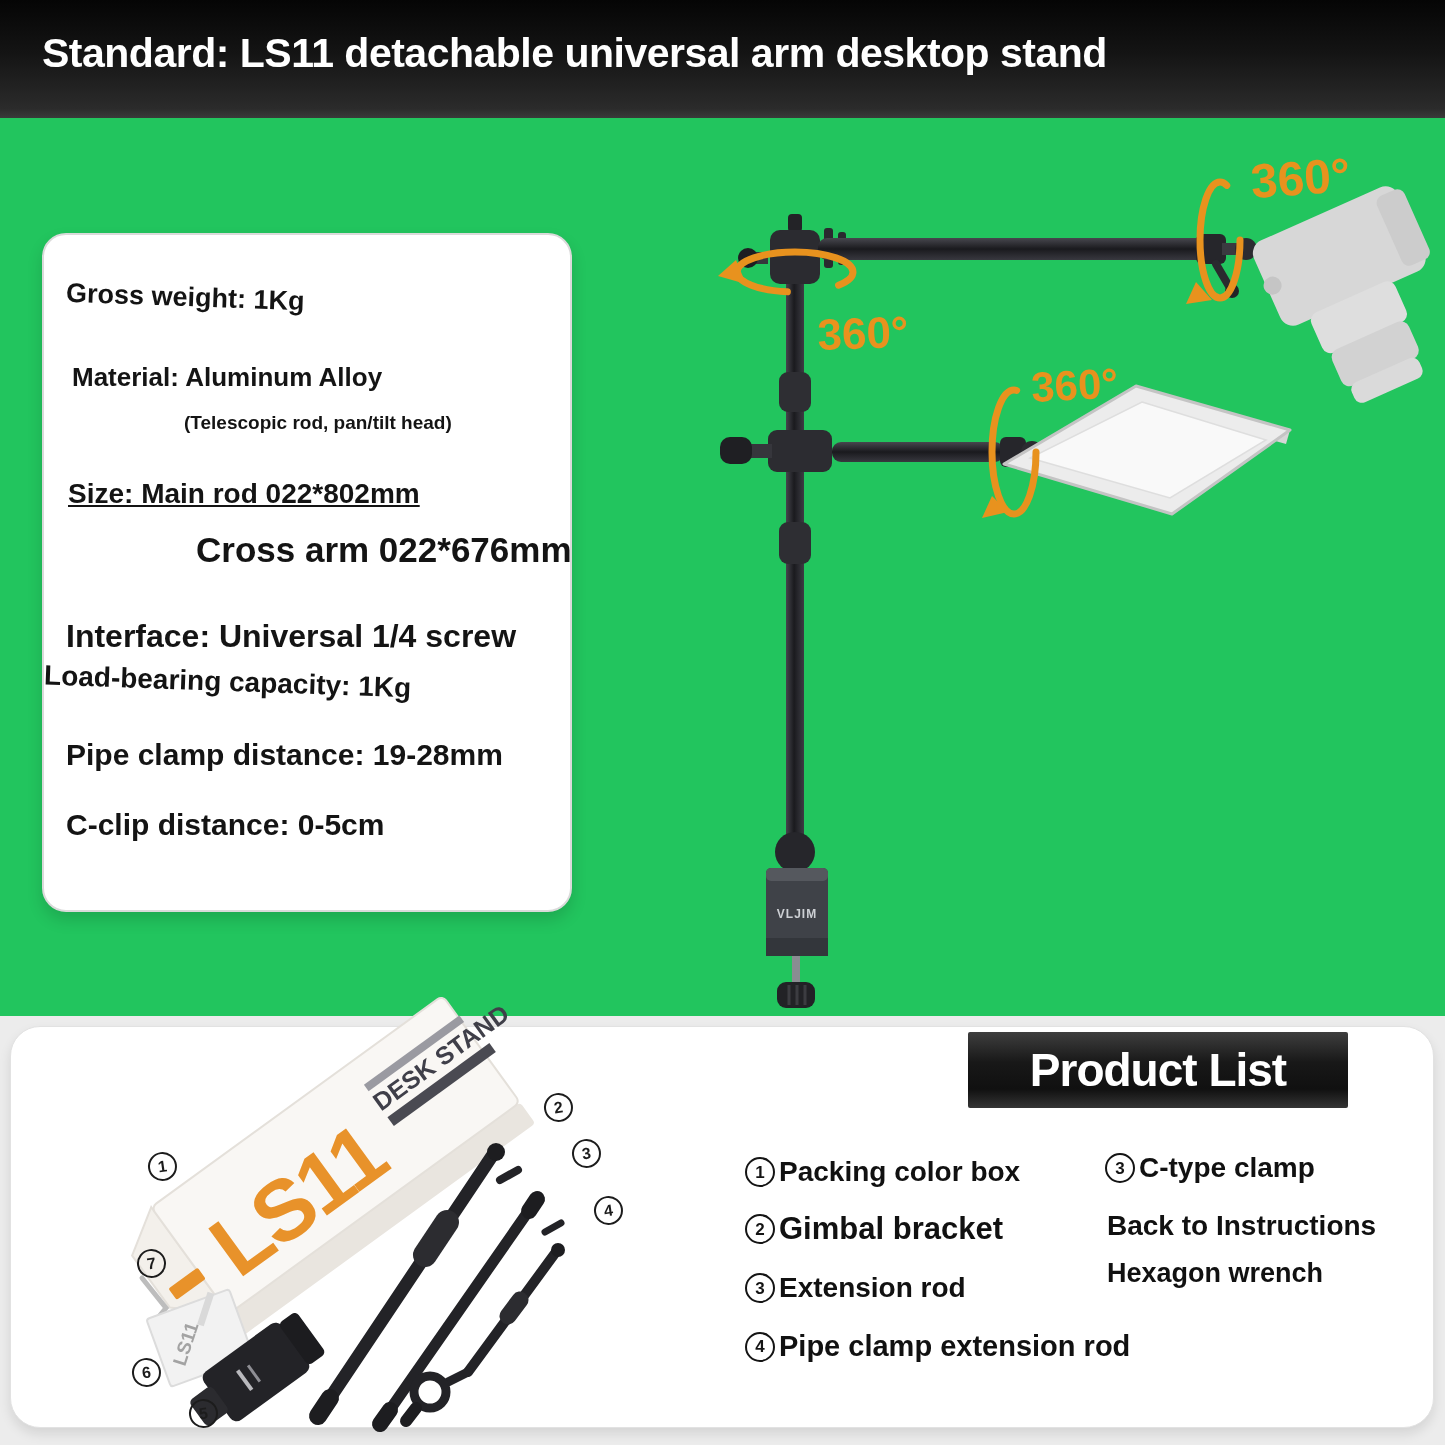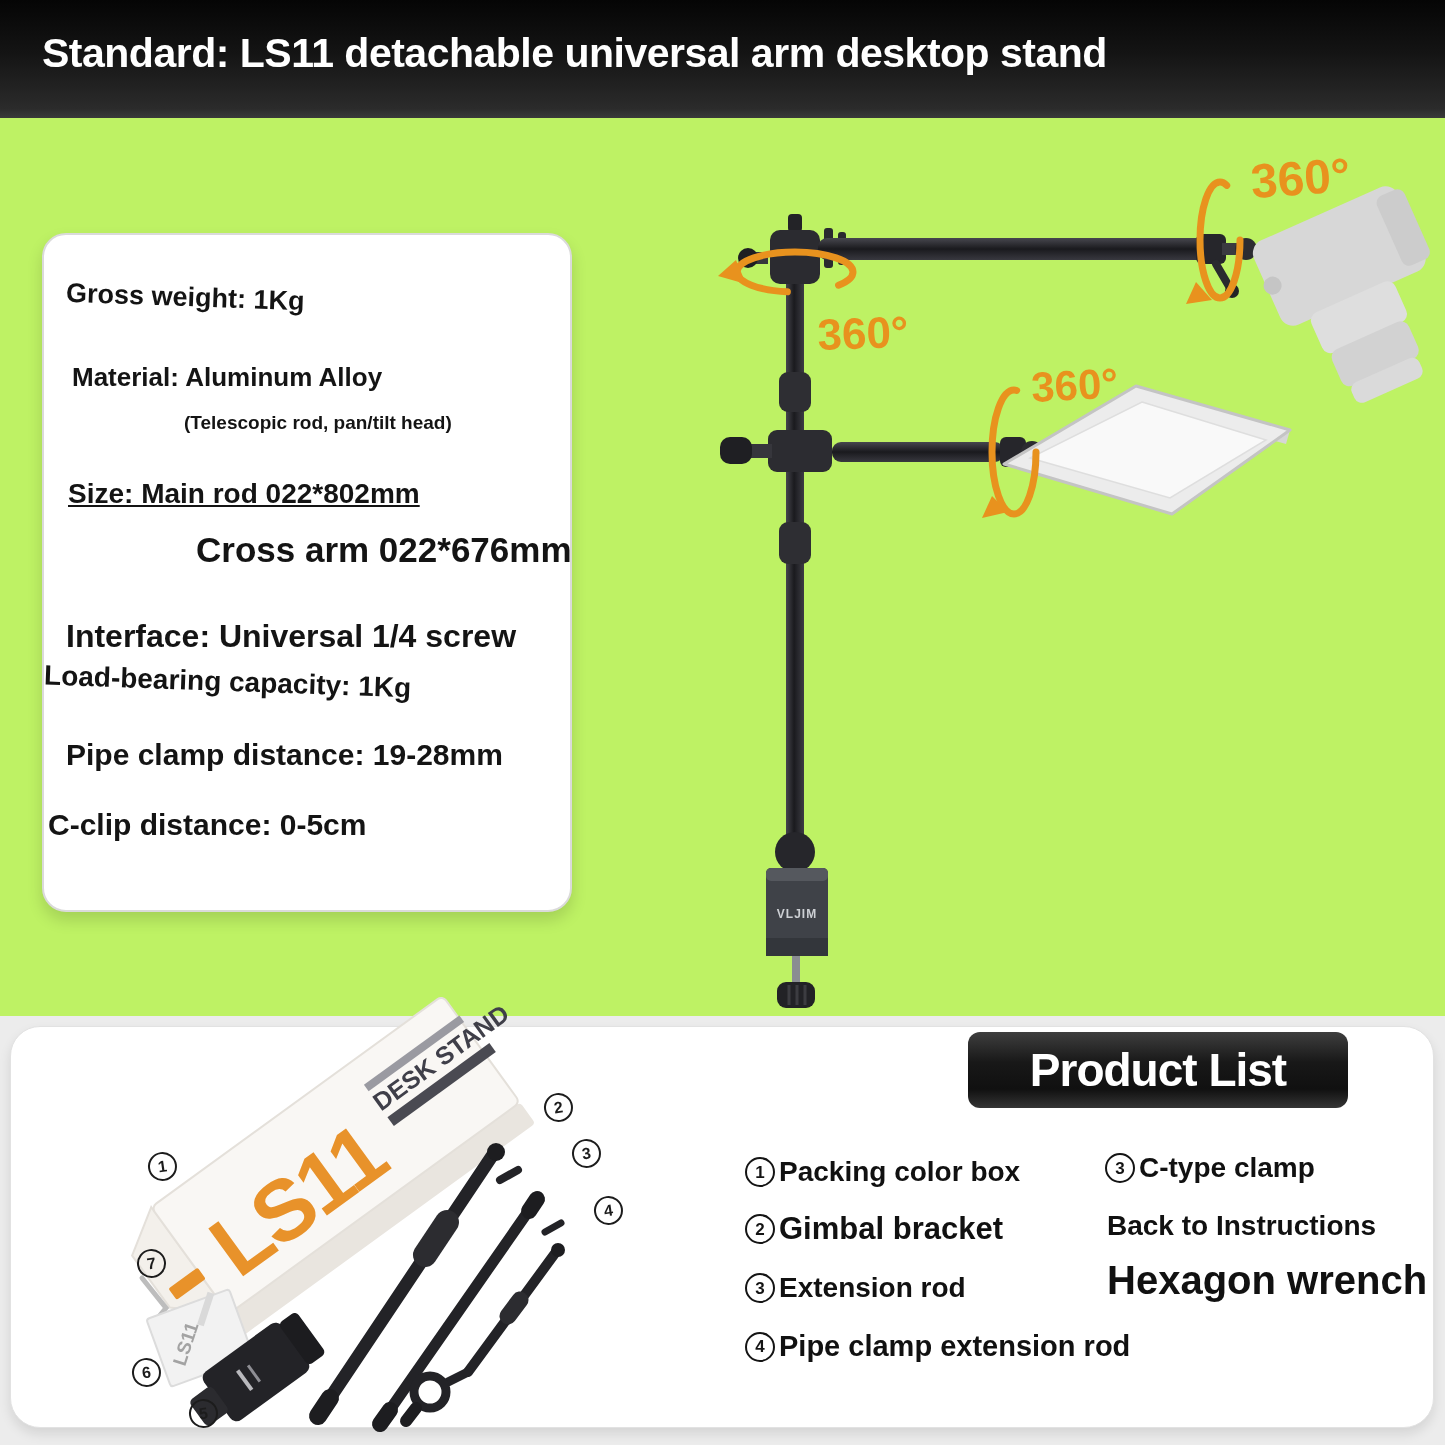--- a/index.html
+++ b/index.html
@@ -1,61 +1,61 @@
 <!DOCTYPE html>
 <html><head>
 <meta charset="utf-8">
 <style>
   html,body{margin:0;padding:0;background:#fff;}
   #stage{position:relative;width:1445px;height:1445px;overflow:hidden;
-         font-family:"Liberation Sans","DejaVu Sans",sans-serif;background:#bef264;}
+         font-family:"Liberation Sans","DejaVu Sans",sans-serif;background:#22c55e;}
 
   
   .top-banner{position:absolute;left:0;top:0;width:1445px;height:118px;
     background:linear-gradient(180deg,#050505 0%,#141414 45%,#2b2b2b 92%,#3a3a3a 100%);}
   .top-banner h1{margin:0;position:absolute;left:42px;top:30px;
     font-size:41px;font-weight:bold;color:#ffffff;letter-spacing:-.5px;}
 
   
   .spec-card{position:absolute;left:42px;top:233px;width:526px;height:675px;
     background:#fff;border:2px solid #dadada;border-radius:24px;
     box-shadow:0 8px 16px rgba(0,0,0,.14);}
   .spec-line{position:absolute;color:#141414;font-weight:bold;white-space:nowrap;}
   .sl-gross{left:66px;top:282px;font-size:27px;transform:rotate(2deg);}
   .sl-material{left:64px;top:362px;font-size:26px;margin-left:8px;}
   .sl-note{left:184px;top:412px;font-size:19px;}
   .sl-size{left:68px;top:478px;font-size:28px;text-decoration:underline;}
   .sl-cross{left:196px;top:530px;font-size:35px;}
   .sl-iface{left:66px;top:618px;font-size:32px;}
   .sl-load{left:44px;top:666px;font-size:28px;transform:rotate(2deg);}
   .sl-pipe{left:66px;top:738px;font-size:30px;}
-  .sl-cclip{left:48px;top:808px;font-size:30px;text-align:center;}
+  .sl-cclip{left:66px;top:808px;font-size:30px;text-align:center;}
 
   
   .bottom-bg{position:absolute;left:0;top:1016px;width:1445px;height:429px;background:#ececec;}
   .bottom-card{position:absolute;left:10px;top:1026px;width:1422px;height:400px;
     background:#fff;border-radius:30px;border:1px solid #e2e2e2;
     box-shadow:0 6px 12px rgba(0,0,0,.10);}
   .pl-banner{position:absolute;left:968px;top:1032px;width:380px;height:76px;
     background:linear-gradient(180deg,#3e3e3e 0%,#181818 40%,#101010 75%,#353535 100%);
-    border-radius:12px;display:flex;align-items:center;justify-content:center;}
+    border-radius:2px;display:flex;align-items:center;justify-content:center;}
   .pl-banner span{color:#fff;font-size:46px;font-weight:bold;letter-spacing:-1px;}
 
   .pl-item{position:absolute;display:flex;align-items:center;gap:4px;
     color:#111;font-weight:bold;white-space:nowrap;}
   .circ{display:inline-flex;align-items:center;justify-content:center;flex:0 0 auto;
     width:26px;height:26px;border:2.5px solid #141414;border-radius:50%;
     font-size:17px;font-weight:bold;color:#141414;line-height:1;}
   .li-1{left:745px;top:1156px;font-size:28px;}
   .li-2{left:745px;top:1211px;font-size:31px;}
   .li-3{left:745px;top:1272px;font-size:28px;}
   .li-4{left:745px;top:1330px;font-size:29px;}
   .ri-1{left:1105px;top:1152px;font-size:28px;}
   .ri-2{left:1107px;top:1210px;font-size:28px;align-items:flex-end;}
-  .ri-3{left:1107px;top:1258px;font-size:40px;}
+  .ri-3{left:1107px;top:1258px;font-size:27px;}
 
   
   .marker{position:absolute;width:25px;height:25px;border:2.5px solid #1c1c1c;border-radius:50%;
     display:flex;align-items:center;justify-content:center;background:transparent;
     font-size:16px;font-weight:bold;color:#1c1c1c;transform:rotate(-8deg);}
   .mk-1{left:148px;top:1152px;}
   .mk-2{left:544px;top:1093px;}
   .mk-3{left:572px;top:1139px;}
   .mk-4{left:594px;top:1196px;}
   .mk-5{left:189px;top:1399px;}

